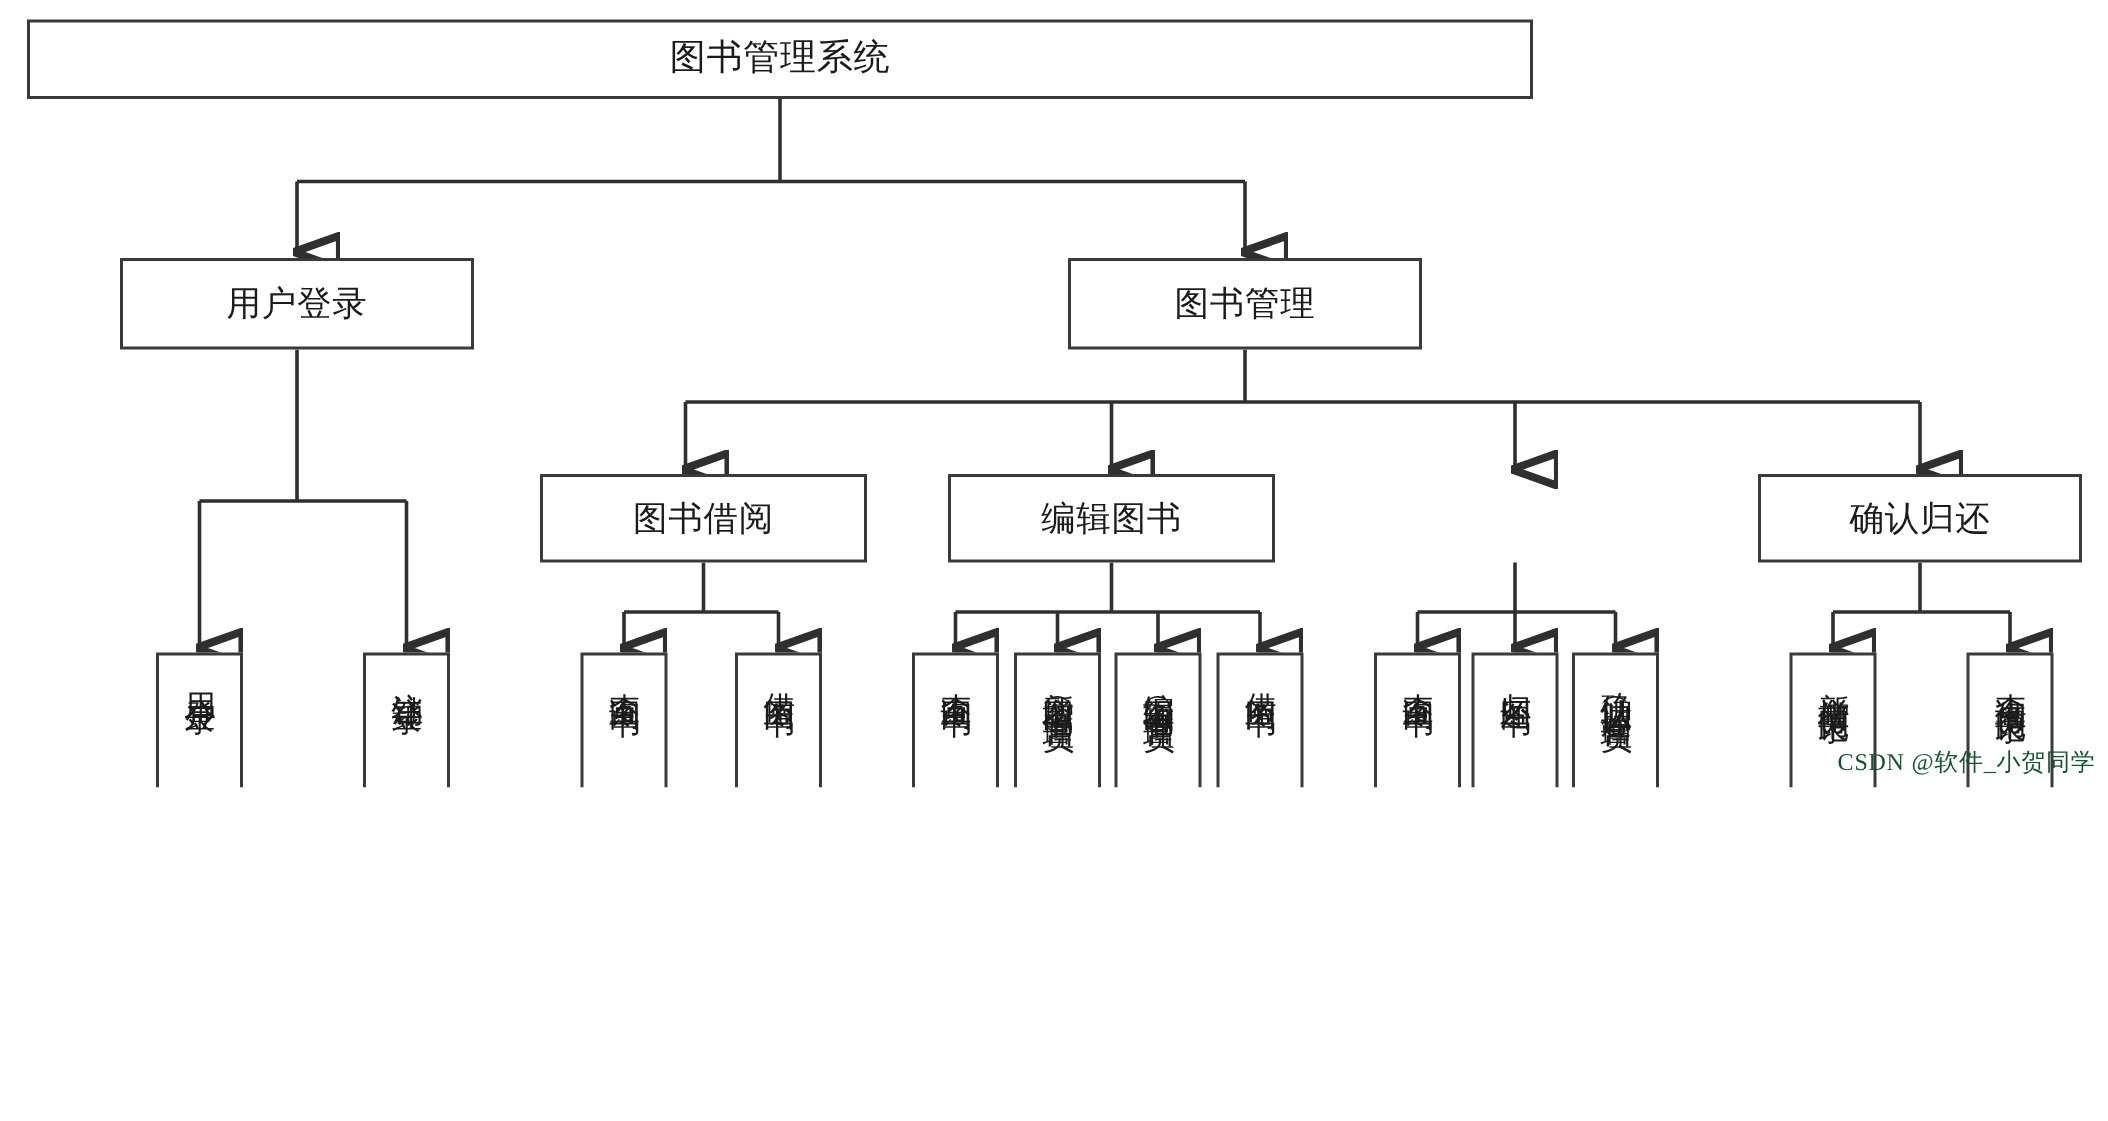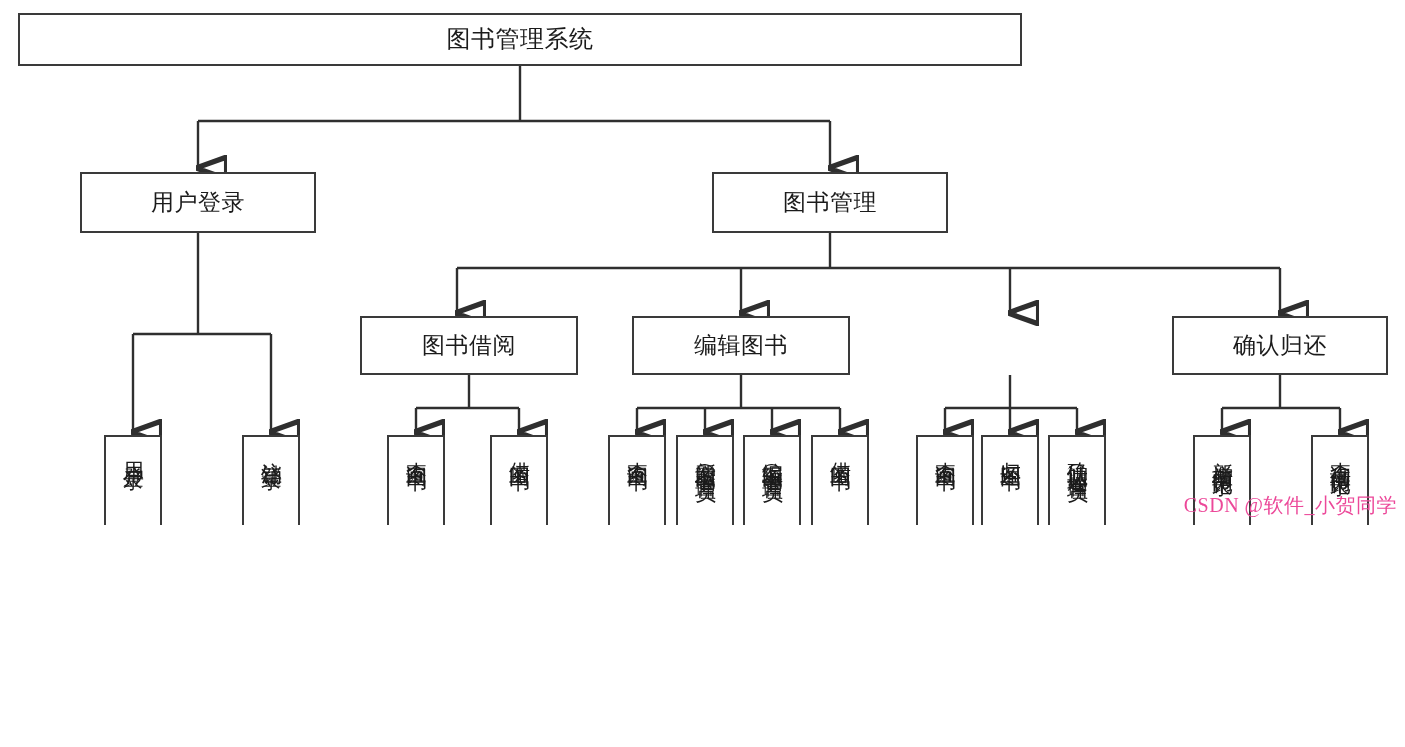--- a/index.html
+++ b/index.html
@@ -65,22 +65,22 @@
   }
   svg#wires path, svg#wires line {
     stroke: #2f2f2f;
     stroke-width: 2.4;
     fill: none;
   }
   #watermark {
     position: absolute;
     right: 8px;
     bottom: 6px;
-    font-size: 20px;
-    color: #ec4899;
+    font-size: 16px;
+    color: #14532d;
     letter-spacing: 0.5px;
     white-space: nowrap;
   }
 </style>
 </head>
 <body>
 
 <div id="canvas">
 
   <svg id="wires" viewBox="0 0 1405 747" xmlns="http://www.w3.org/2000/svg">

